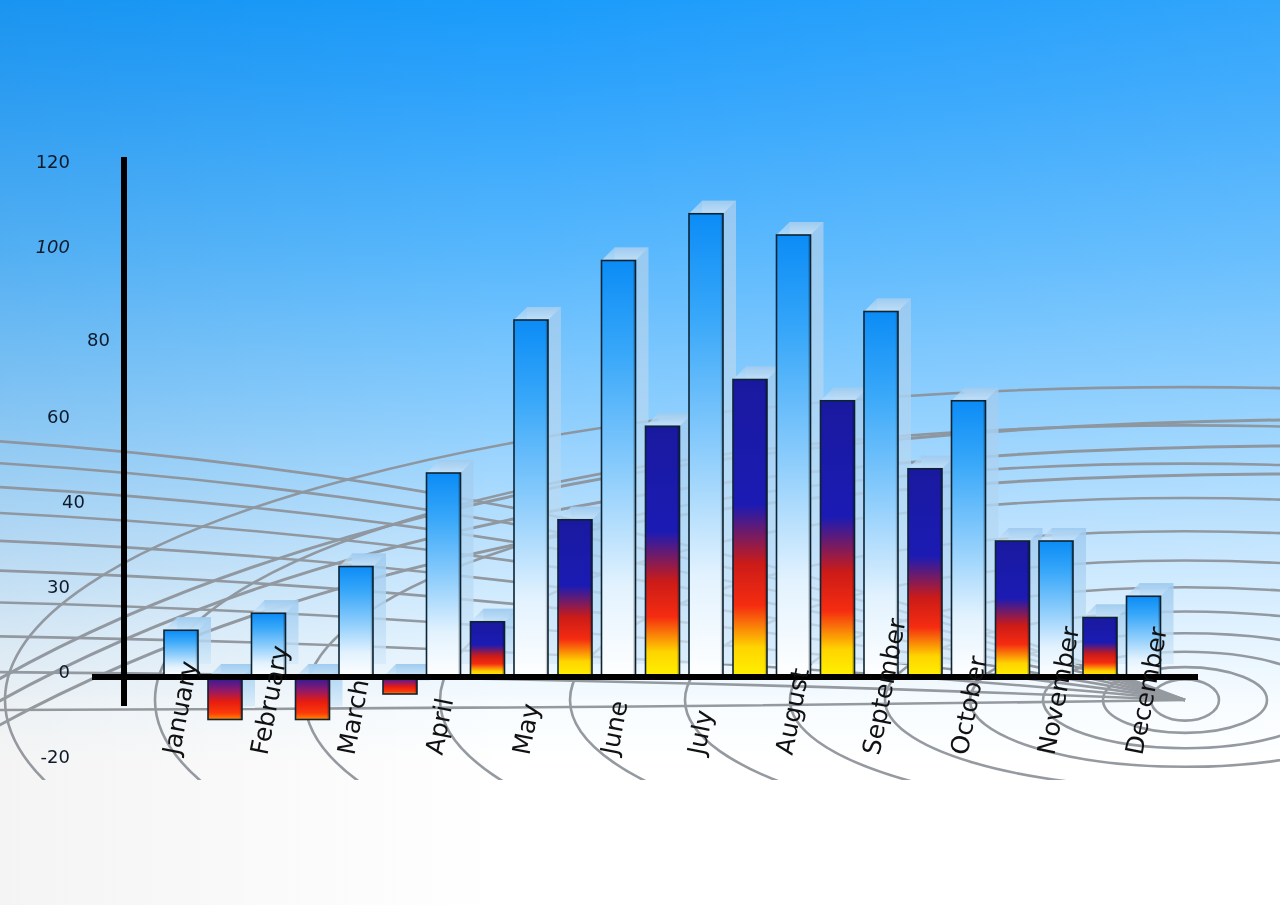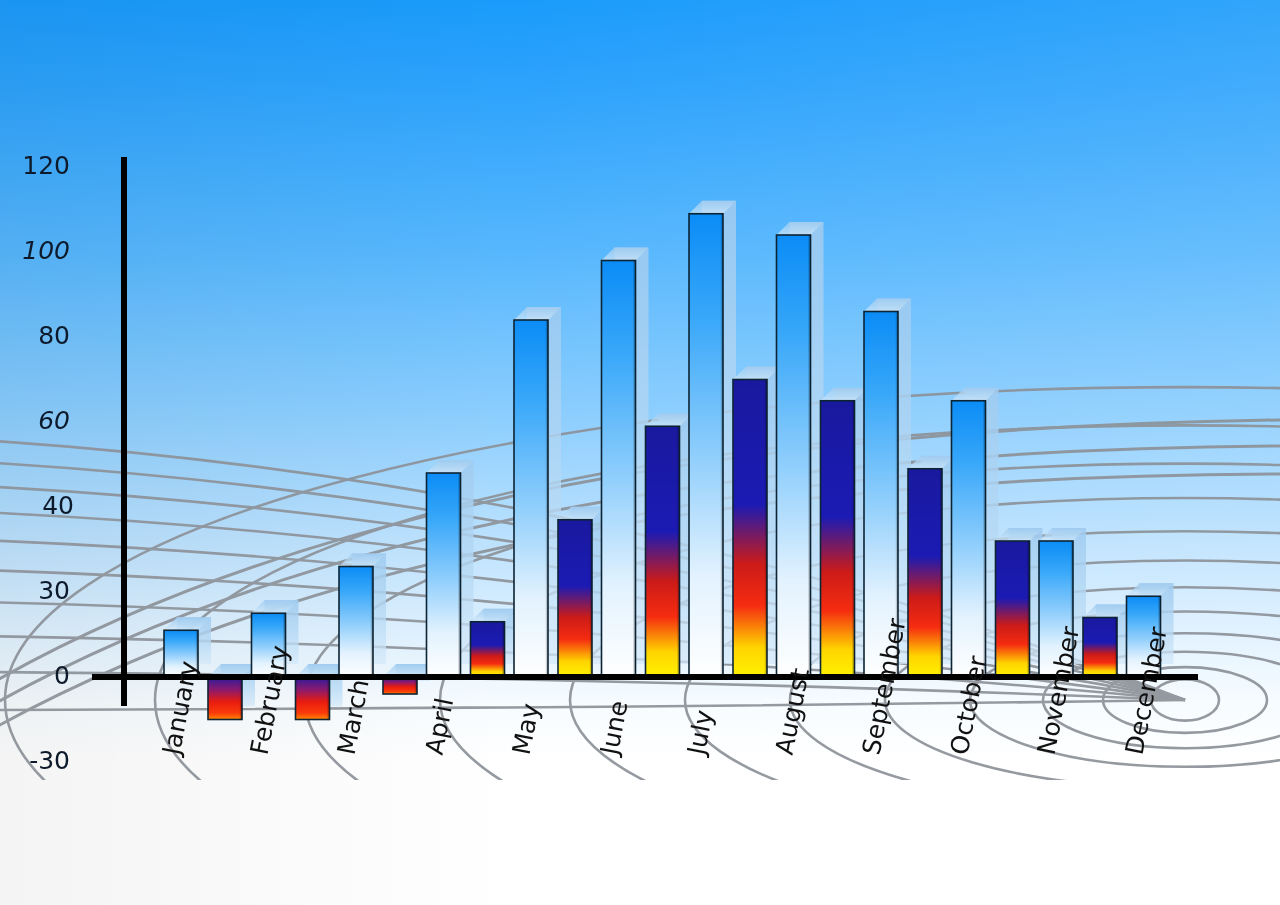--- a/index.html
+++ b/index.html
@@ -30,21 +30,21 @@
     position:absolute;left:0;top:0;width:1280px;height:905px;
     background:linear-gradient(to right, rgba(0,0,0,0.045) 0%, rgba(0,0,0,0.0) 40%, rgba(255,255,255,0.10) 100%);
   }
 
   
   svg.layer{position:absolute;left:0;top:0;width:1280px;height:905px;overflow:visible;}
 
   
   .ylab{
     position:absolute;
-    font-size:25px;color:#0d1a2b;
+    font-size:18px;color:#0d1a2b;
     text-align:right;width:70px;
     font-family:"DejaVu Sans","Liberation Sans",sans-serif;
     letter-spacing:0px;
   }
   .xlab{
     position:absolute;
     font-size:25px;color:#111111;
     white-space:nowrap;
     transform-origin:0% 50%;
     transform:rotate(-79deg);
@@ -223,26 +223,26 @@
         <rect x="1126.5" y="596.25" width="34" height="80.75" fill="url(#gS1)" stroke="#0d2434" stroke-width="1.6"></rect>
         <rect x="1158.3" y="596.25" width="2.2" height="80.75" fill="rgba(0,0,0,0.18)" stroke="none"></rect>
       </g>
     <g id="axis-group">
         <line x1="124" y1="157" x2="124" y2="706" stroke="#000" stroke-width="6"></line>
         <line x1="92" y1="677" x2="1198" y2="677" stroke="#000" stroke-width="6"></line>
       </g>
   </svg>
 
   <div id="ylabels">
-      <div class="ylab" style="left: 0px; top: 746px;">-30</div>
+      <div class="ylab" style="left: 0px; top: 746px;">-20</div>
       <div class="ylab" style="left: 0px; top: 661px;">0</div>
       <div class="ylab" style="left: 0px; top: 576px;">30</div>
-      <div class="ylab" style="left: 4px; top: 491px; text-align: right;">40</div>
-      <div class="ylab" style="left: 0px; top: 406px; font-style: italic;">60</div>
-      <div class="ylab" style="left: 0px; top: 321px;">80</div>
+      <div class="ylab" style="left: 15px; top: 491px; text-align: right;">40</div>
+      <div class="ylab" style="left: 0px; top: 406px;">60</div>
+      <div class="ylab" style="left: 0px; top: 329px; padding-left: 40px;">80</div>
       <div class="ylab" style="left: 0px; top: 236px; font-style: italic;">100</div>
       <div class="ylab" style="left: 0px; top: 151px;">120</div>
     </div>
   <div id="xlabels">
       <div class="xlab" style="left: 171px; top: 740px;">January</div>
       <div class="xlab" style="left: 258.5px; top: 740px;">February</div>
       <div class="xlab" style="left: 346px; top: 740px;">March</div>
       <div class="xlab" style="left: 433.5px; top: 740px;">April</div>
       <div class="xlab" style="left: 521px; top: 740px;">May</div>
       <div class="xlab" style="left: 608.5px; top: 740px;">June</div>

